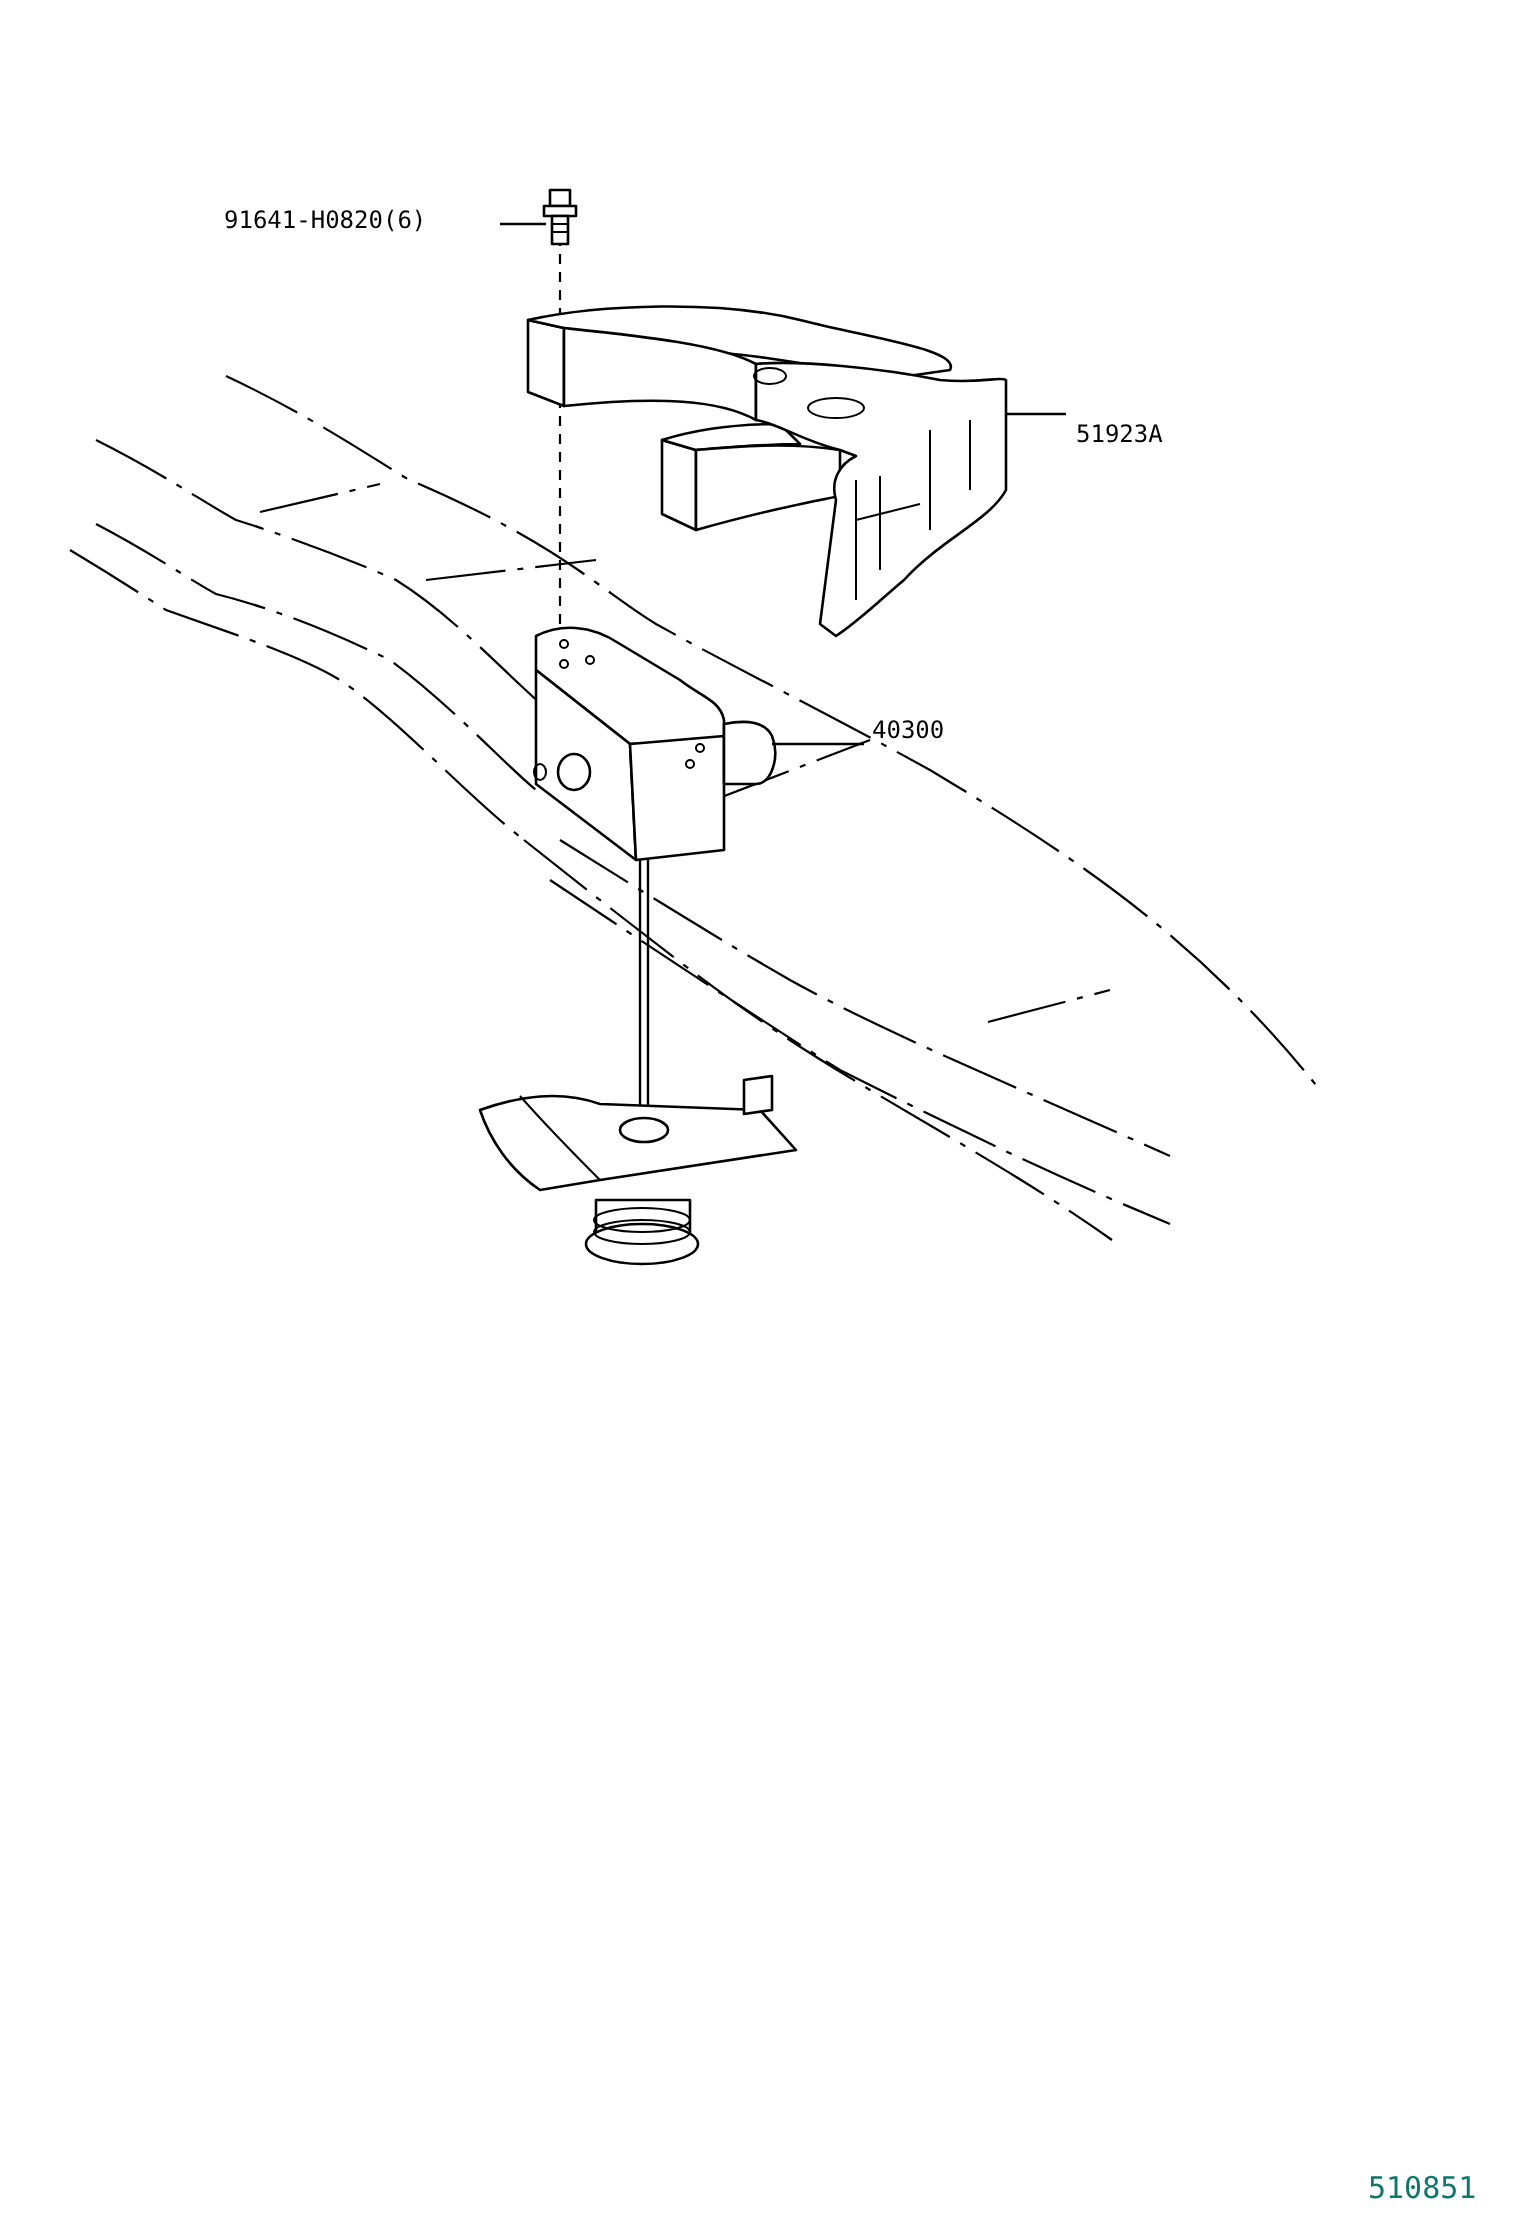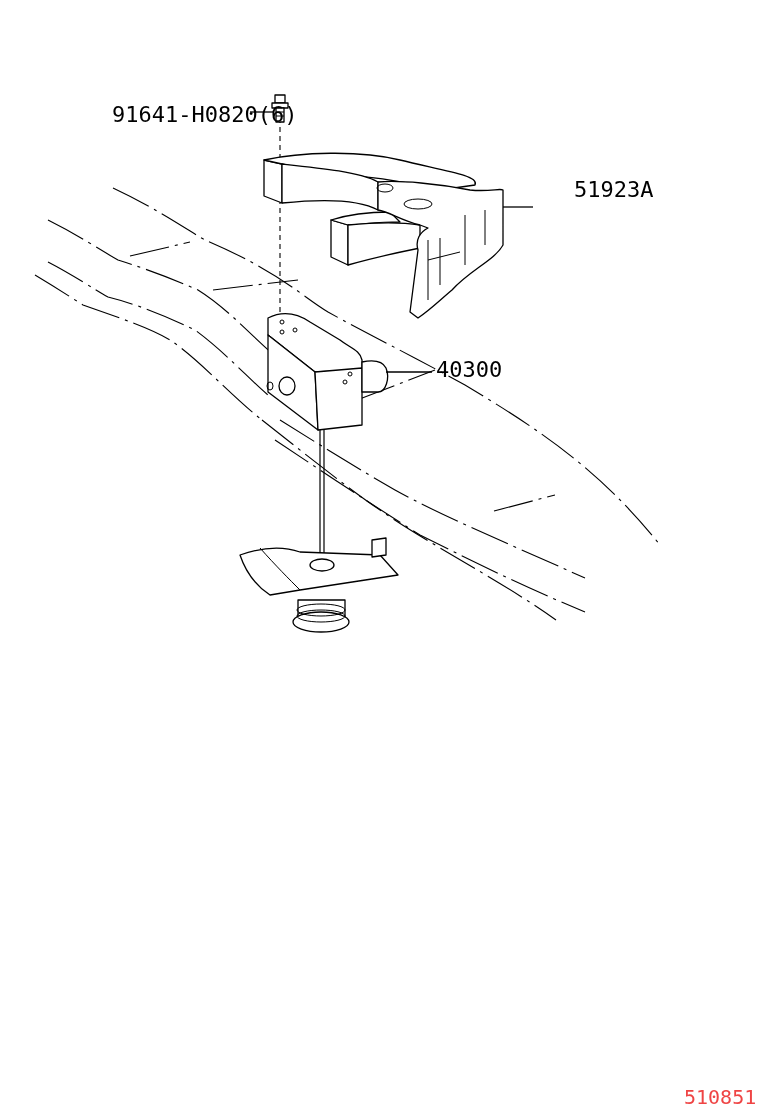--- a/index.html
+++ b/index.html
@@ -1,19 +1,19 @@
 <!DOCTYPE html>
 <html><head>
   <meta charset="utf-8">
   <style>
     html, body { margin: 0; padding: 0; background: #ffffff; }
     body { width: 760px; height: 1112px; position: relative; overflow: hidden; font-family: "DejaVu Sans Mono", "Liberation Mono", monospace; }
     .canvas { position: absolute; left: 0; top: 0; width: 760px; height: 1112px; }
-    .label { position: absolute; font-family: "DejaVu Sans Mono", "Liberation Mono", monospace; font-size: 22px; color: #000; letter-spacing: 0px; white-space: nowrap; line-height: 1; }
-    .diagram-id { position: absolute; font-family: "DejaVu Sans Mono", "Liberation Mono", monospace; font-size: 20px; color: #ef4444; white-space: nowrap; line-height: 1; }
+    .label { position: absolute; font-family: "DejaVu Sans Mono", "Liberation Mono", monospace; font-size: 12px; color: #000; letter-spacing: 0px; white-space: nowrap; line-height: 1; }
+    .diagram-id { position: absolute; font-family: "DejaVu Sans Mono", "Liberation Mono", monospace; font-size: 15px; color: #0f766e; white-space: nowrap; line-height: 1; }
     svg .ln { fill: none; stroke: #000; stroke-width: 1.2; stroke-linecap: round; stroke-linejoin: round; }
     svg .thin { fill: none; stroke: #000; stroke-width: 1; }
     svg .dash { fill: none; stroke: #000; stroke-width: 1.1; stroke-dasharray: 5 4; }
     svg .phantom { fill: none; stroke: #000; stroke-width: 1.1; stroke-dasharray: 40 6 3 6; }
     svg .part { fill: #fff; stroke: #000; stroke-width: 1.3; stroke-linejoin: round; }
     svg .leader { fill: none; stroke: #000; stroke-width: 1.3; }
   </style>
 </head>
 <body>
 
@@ -86,16 +86,16 @@
 
       <path class="part" d="M298,600 L345,600 L345,620 L298,620 Z"></path>
       <ellipse class="part" cx="321" cy="622" rx="28" ry="10"></ellipse>
       <ellipse class="thin" cx="321" cy="610" rx="24" ry="6"></ellipse>
       <ellipse class="thin" cx="321" cy="616" rx="24" ry="6"></ellipse>
     </g>
     <line class="leader" x1="386" y1="372" x2="432" y2="372"></line>
   </svg>
 
   <div class="label" style="left:112px; top:104px;">91641-H0820(6)</div>
-  <div class="label" style="left:538px; top:179px;margin-left:36px;">51923A</div>
+  <div class="label" style="left:538px; top:211px;">51923A</div>
   <div class="label" style="left:436px; top:359px;">40300</div>
   <div class="diagram-id" style="left:684px; top:1087px;">510851</div>
 </div>
 
 </body></html>

